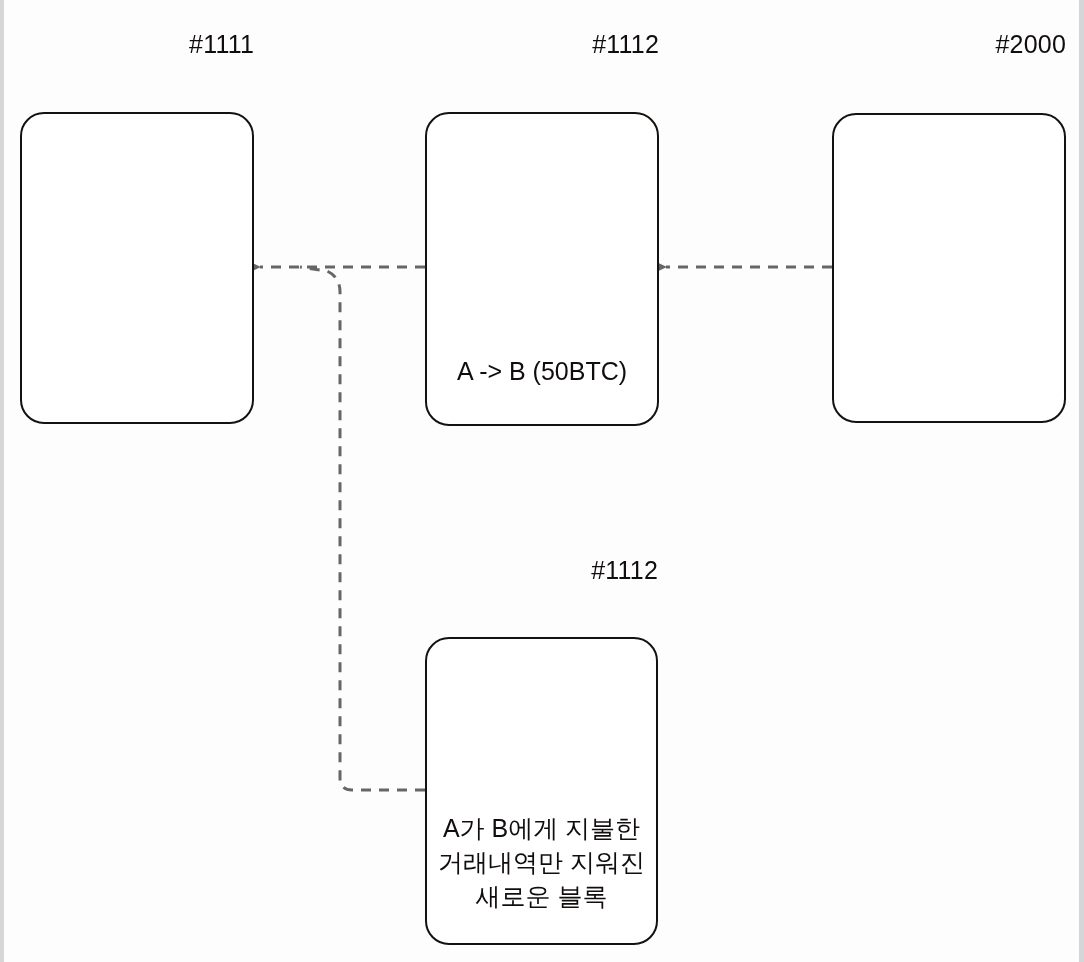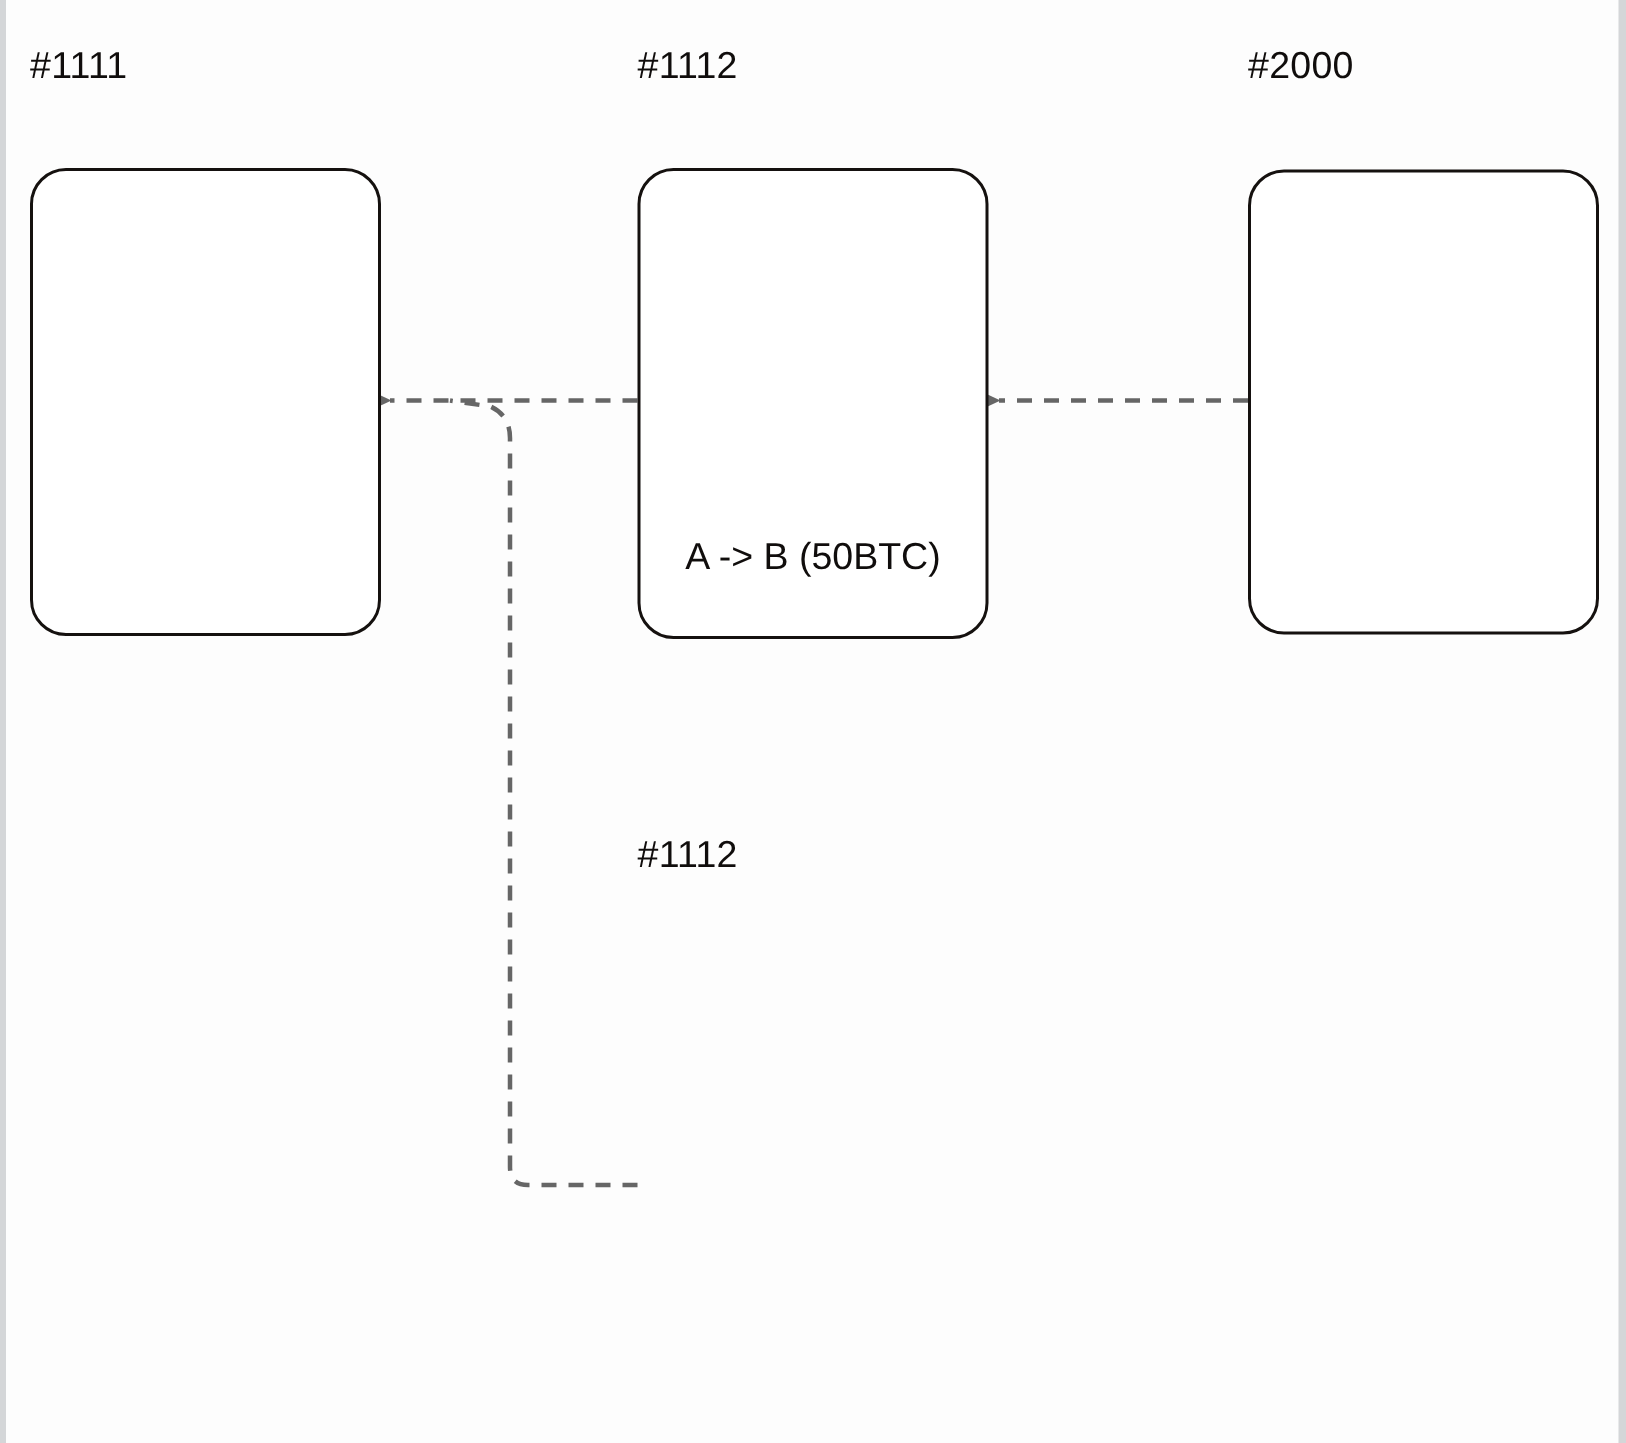--- a/index.html
+++ b/index.html
@@ -30,21 +30,21 @@
   .block {
     position: absolute;
     box-sizing: border-box;
     background: #ffffff;
     border: 2px solid #15110f;
     border-radius: 24px;
     text-decoration: underline;
   }
   .block-label {
     position: absolute;
-    text-align: left;
+    text-align: right;
     color: #100d0c;
     font-size: 25px;
     line-height: 28px;
     letter-spacing: 0.2px;
     white-space: nowrap;
   }
   .block-text {
     position: absolute;
     left: 0;
     right: 0;
@@ -100,14 +100,19 @@
   <div class="block" style="left:425px; top:112px; width:234px; height:314px;">
     <div class="block-text" style="bottom:36px;">A -&gt; B (50BTC)</div>
   </div>
 
   <div class="block-label" style="left:832px; top:30px; width:234px;">#2000</div>
   <div class="block" style="left:832px; top:113px; width:234px; height:310px;">
     <div class="block-text" style="bottom:34px;"></div>
   </div>
 
   <div class="block-label" style="left:425px; top:556px; width:233px;">#1112</div>
+  <div class="block" style="left:425px; top:637px; width:233px; height:308px;">
+    <div class="block-text" style="bottom:30px;">A가 B에게 지불한
+거래내역만 지워진
+새로운 블록</div>
+  </div>
 
 </div>
 
 </body></html>

